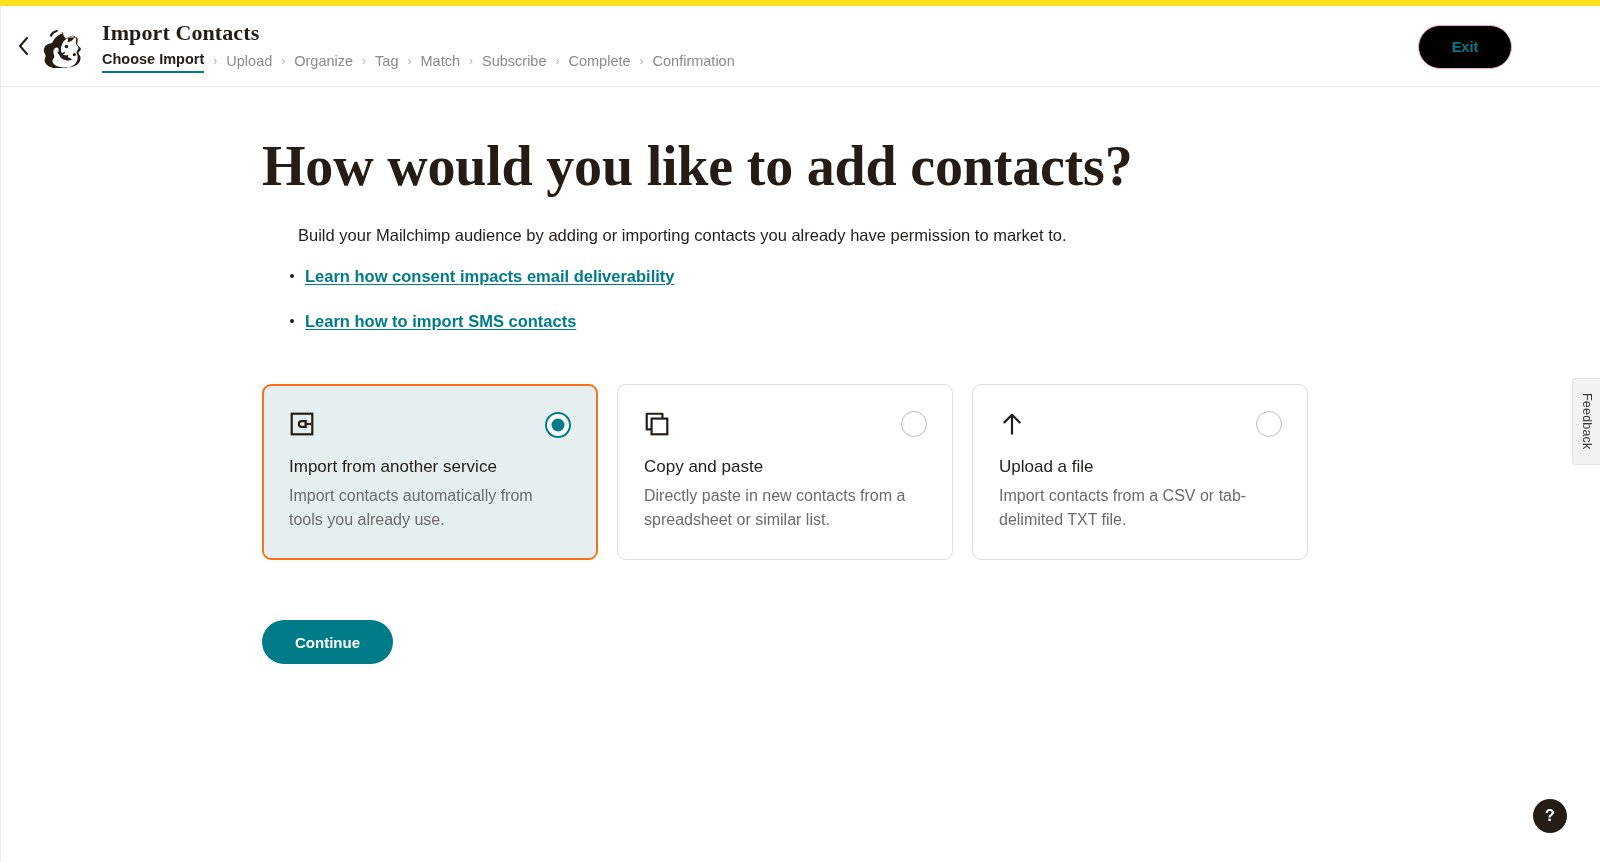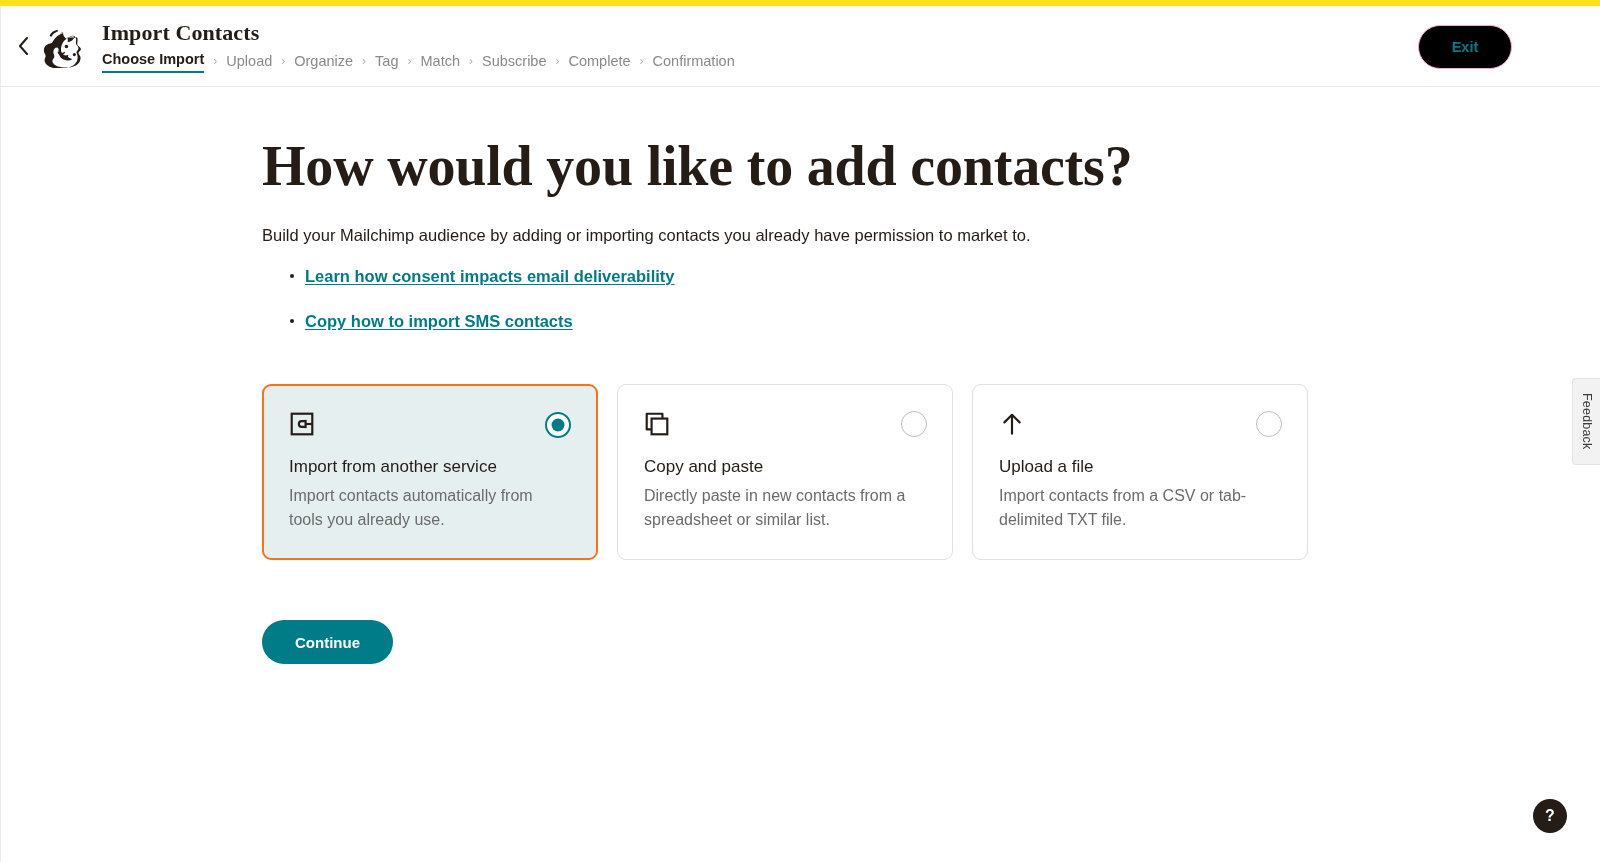--- a/index.html
+++ b/index.html
@@ -129,20 +129,21 @@
     color: #241c15;
     letter-spacing: -0.2px;
   }
 
   .intro {
     margin-top: 24px;
     font-size: 16.5px;
     line-height: 26px;
     color: #241c15;
     max-width: 790px;
+    margin-left: 36px;
   }
 
   .link-list {
     list-style: none;
     margin-top: 17px;
   }
   .link-list li {
     position: relative;
     padding-left: 43px;
     margin-bottom: 22px;
@@ -358,21 +359,21 @@
 </div>
 
 <div class="main">
 
   <h1 class="headline">How would you like to add contacts?</h1>
 
   <p class="intro">Build your Mailchimp audience by adding or importing contacts you already have permission to market to.</p>
 
   <ul class="link-list" id="link-list">
       <li><a href="#">Learn how consent impacts email deliverability</a></li>
-      <li><a href="#">Copy how to import SMS contacts</a></li>
+      <li><a href="#">Learn how to import SMS contacts</a></li>
     </ul>
 
   <div class="cards" id="cards">
       <div class="card selected"><span><svg class="card-icon" viewBox="0 0 24 24" fill="none">
             <rect x="2.5" y="2.5" width="19" height="19" stroke="#241c15" stroke-width="2"></rect>
             <path d="M21.5 12h-6.2" stroke="#241c15" stroke-width="2"></path>
             <path d="M15.3 8.2v7.6" stroke="#241c15" stroke-width="2"></path>
             <path d="M15.3 9.4h-3.6a2.6 2.6 0 100 5.2h3.6" stroke="#241c15" stroke-width="2"></path>
           </svg></span><span class="radio checked"></span><div class="card-title">Import from another service</div><div class="card-desc">Import contacts automatically from tools you already use.</div></div>
       <div class="card"><span><svg class="card-icon" viewBox="0 0 24 24" fill="none">

